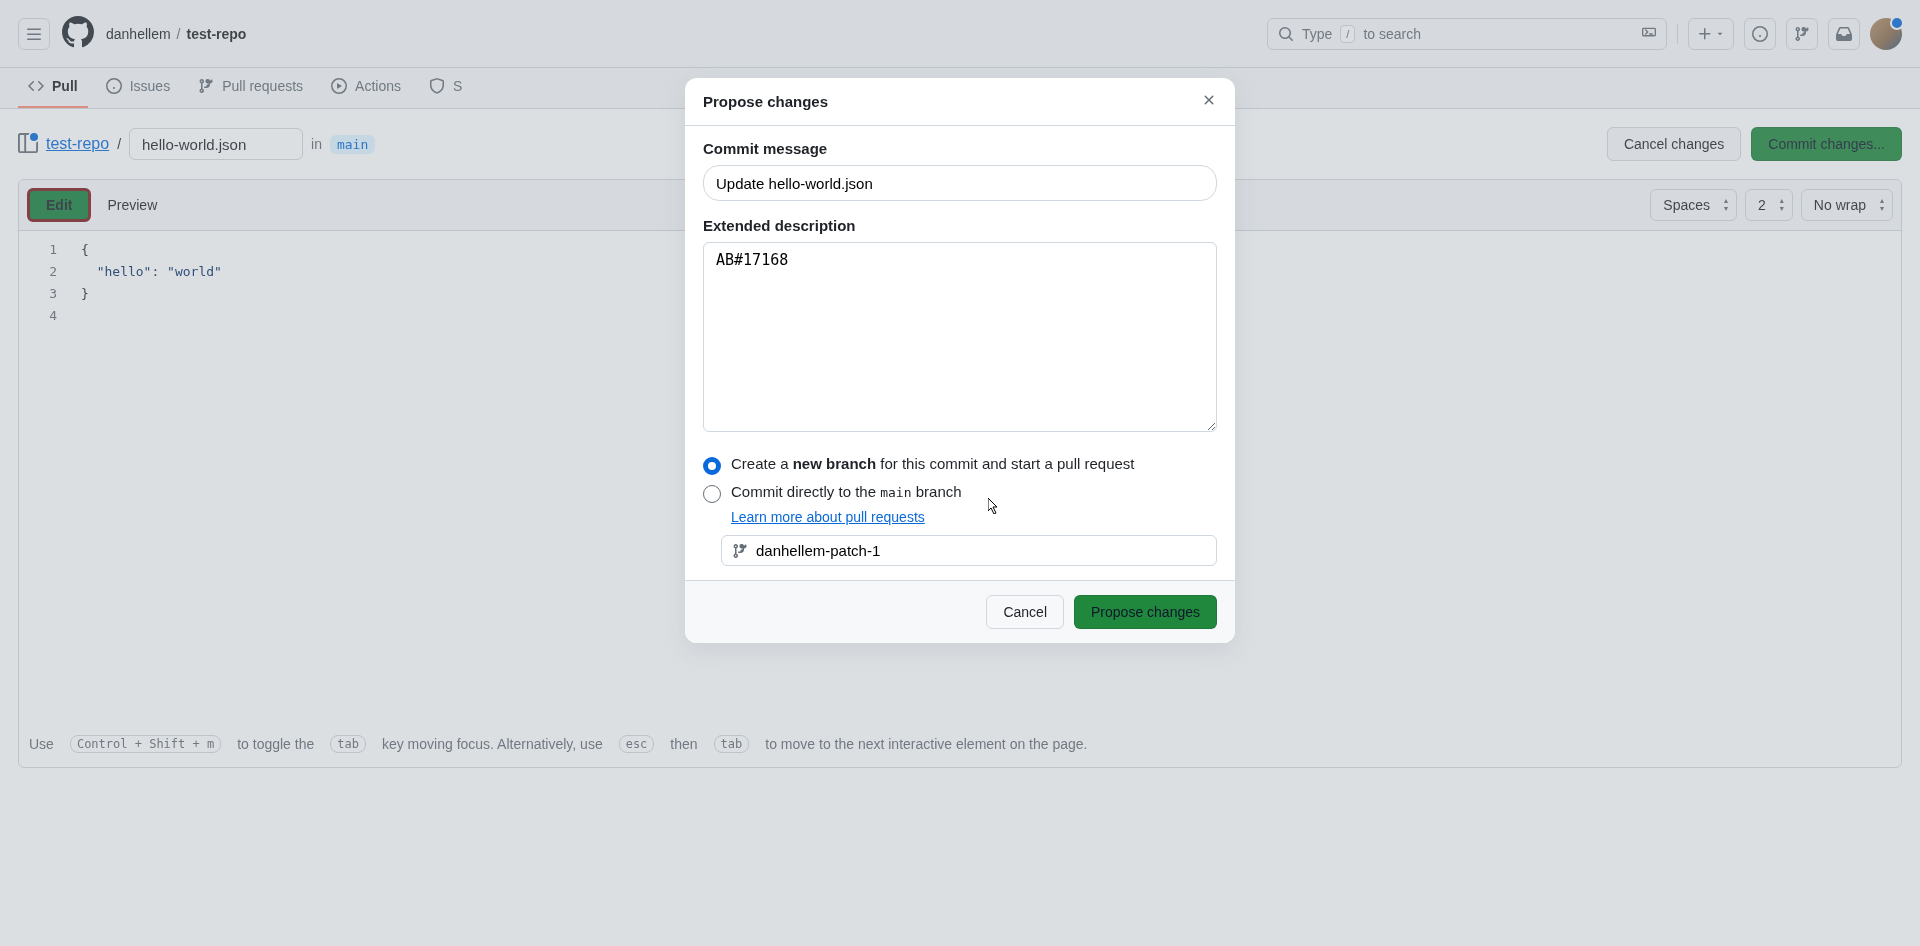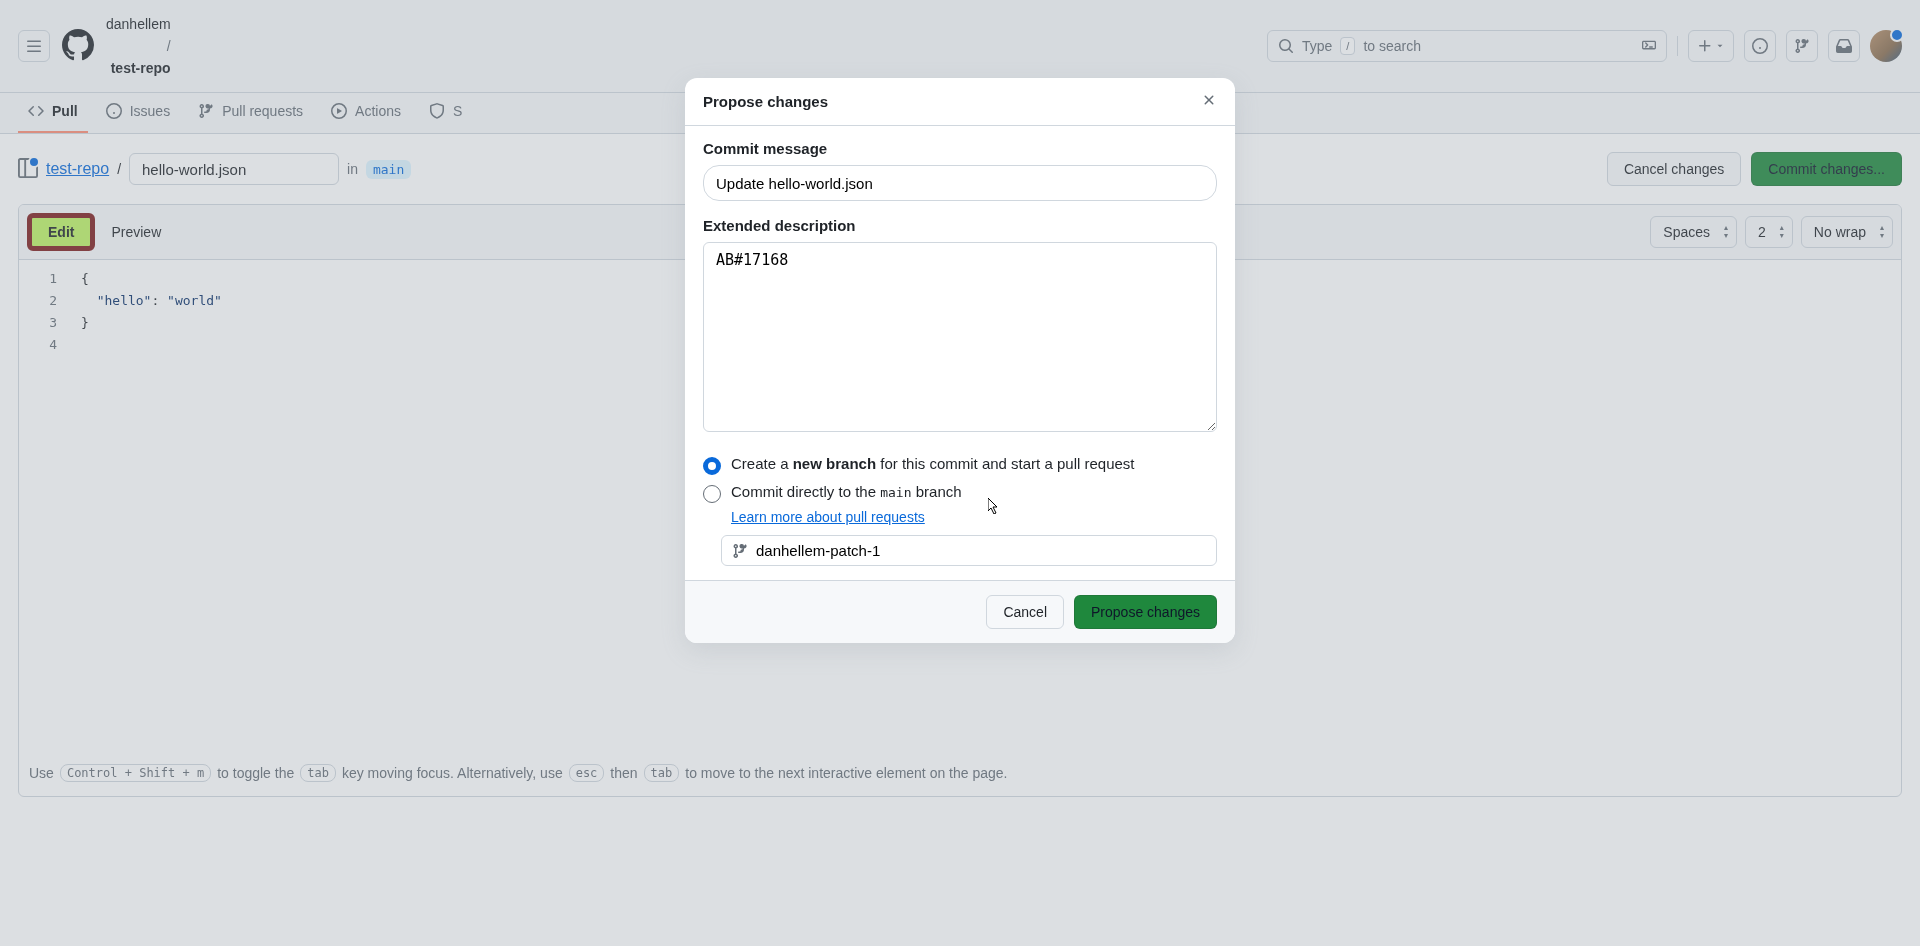--- a/index.html
+++ b/index.html
@@ -26,21 +26,21 @@
     .hamburger-btn {
       width: 32px; height: 32px;
       border: 1px solid #d0d7de;
       border-radius: 6px;
       background: #f6f8fa;
       display: flex; align-items: center; justify-content: center;
       cursor: pointer;
     }
     .hamburger-btn svg { width: 16px; height: 16px; fill: #656d76; }
     .logo svg { width: 32px; height: 32px; fill: #24292f; }
-    .breadcrumb { display: flex; align-items: flex-end; gap: 6px; font-size: 14px; flex-direction: column; }
+    .breadcrumb { display: flex; align-items: center; gap: 6px; font-size: 14px; }
     .breadcrumb a { color: #1f2328; text-decoration: none; }
     .breadcrumb .sep { color: #656d76; }
     .breadcrumb .repo { font-weight: 600; }
     .top-bar-right { margin-left: auto; display: flex; align-items: center; gap: 10px; }
     .search-box {
       display: flex; align-items: center;
       border: 1px solid #d0d7de;
       border-radius: 6px;
       background: #f6f8fa;
       padding: 4px 10px;
@@ -106,21 +106,21 @@
     .file-explorer-btn svg { width: 20px; height: 20px; fill: #656d76; position: relative; }
     .file-explorer-btn { position: relative; }
     .file-explorer-btn::after {
       content:''; position:absolute; top:-2px; right:-2px; width:8px; height:8px;
       background:#0969da; border-radius:50%; border:2px solid #fff;
     }
     .repo-link { color: #0969da; font-size: 16px; font-weight: 400; }
     .file-name-input {
       border: 1px solid #d0d7de; border-radius: 6px;
       padding: 5px 12px; font-size: 15px; color: #1f2328;
-      width: 210px; height: 32px; background: #fff;
+      width: 174px; height: 32px; background: #fff;
     }
     .in-label { color:#656d76; font-size:14px; }
     .branch-pill {
       background: #ddf4ff; color: #0969da;
       font-family: ui-monospace, SFMono-Regular, monospace;
       padding: 2px 7px; border-radius: 6px; font-size: 13px;
     }
     .edit-header-right { margin-left: auto; display:flex; gap:10px; }
     .btn {
       border: 1px solid #d0d7de; border-radius: 6px;
@@ -138,21 +138,21 @@
     }
     .editor-tabs {
       display: flex; align-items: center; background: #f6f8fa;
       border-bottom: 1px solid #d0d7de; padding: 8px 8px;
     }
     .tab-btn {
       padding: 6px 16px; border-radius: 6px; font-size: 14px;
       cursor: pointer;
     }
     .tab-btn.active {
-      background: #bef264; border: 5px solid #7f1d1d; font-weight: 600;
+      background: #15803d; border: 3px solid #7f1d1d; font-weight: 600;
     }
     .editor-tabs-right { margin-left: auto; display:flex; gap:8px; }
     .select {
       border: 1px solid #d0d7de; border-radius: 6px;
       background: #f6f8fa; padding: 5px 26px 5px 12px;
       font-size: 14px; position: relative; cursor:pointer;
       height: 32px; display:flex; align-items:center;
     }
     .select::after {
       content:'▴\A▾'; white-space:pre; position:absolute; right:8px; top:50%;
@@ -165,21 +165,21 @@
     }
     .line-numbers {
       color: #656d76; text-align: right; padding: 8px 12px 8px 0;
       user-select: none; min-width: 50px;
     }
     .code-content { padding: 8px 12px; }
     .code-str { color: #0a3069; }
     
     .footer-hint {
       padding: 14px 10px; color: #656d76; font-size:14px;
-      border-top: 0; display:flex; align-items:center; gap:6px; flex-wrap:wrap;
+      border-top: 0; display:flex; align-items:center; gap:16px; flex-wrap:wrap;
     }
     .kbd {
       font-family: ui-monospace, SFMono-Regular, monospace;
       border: 1px solid #d0d7de; border-radius: 8px;
       padding: 1px 6px; font-size: 12px; background: #fff; color:#656d76;
     }
 
     
     .overlay {
       position: absolute; inset: 0;

